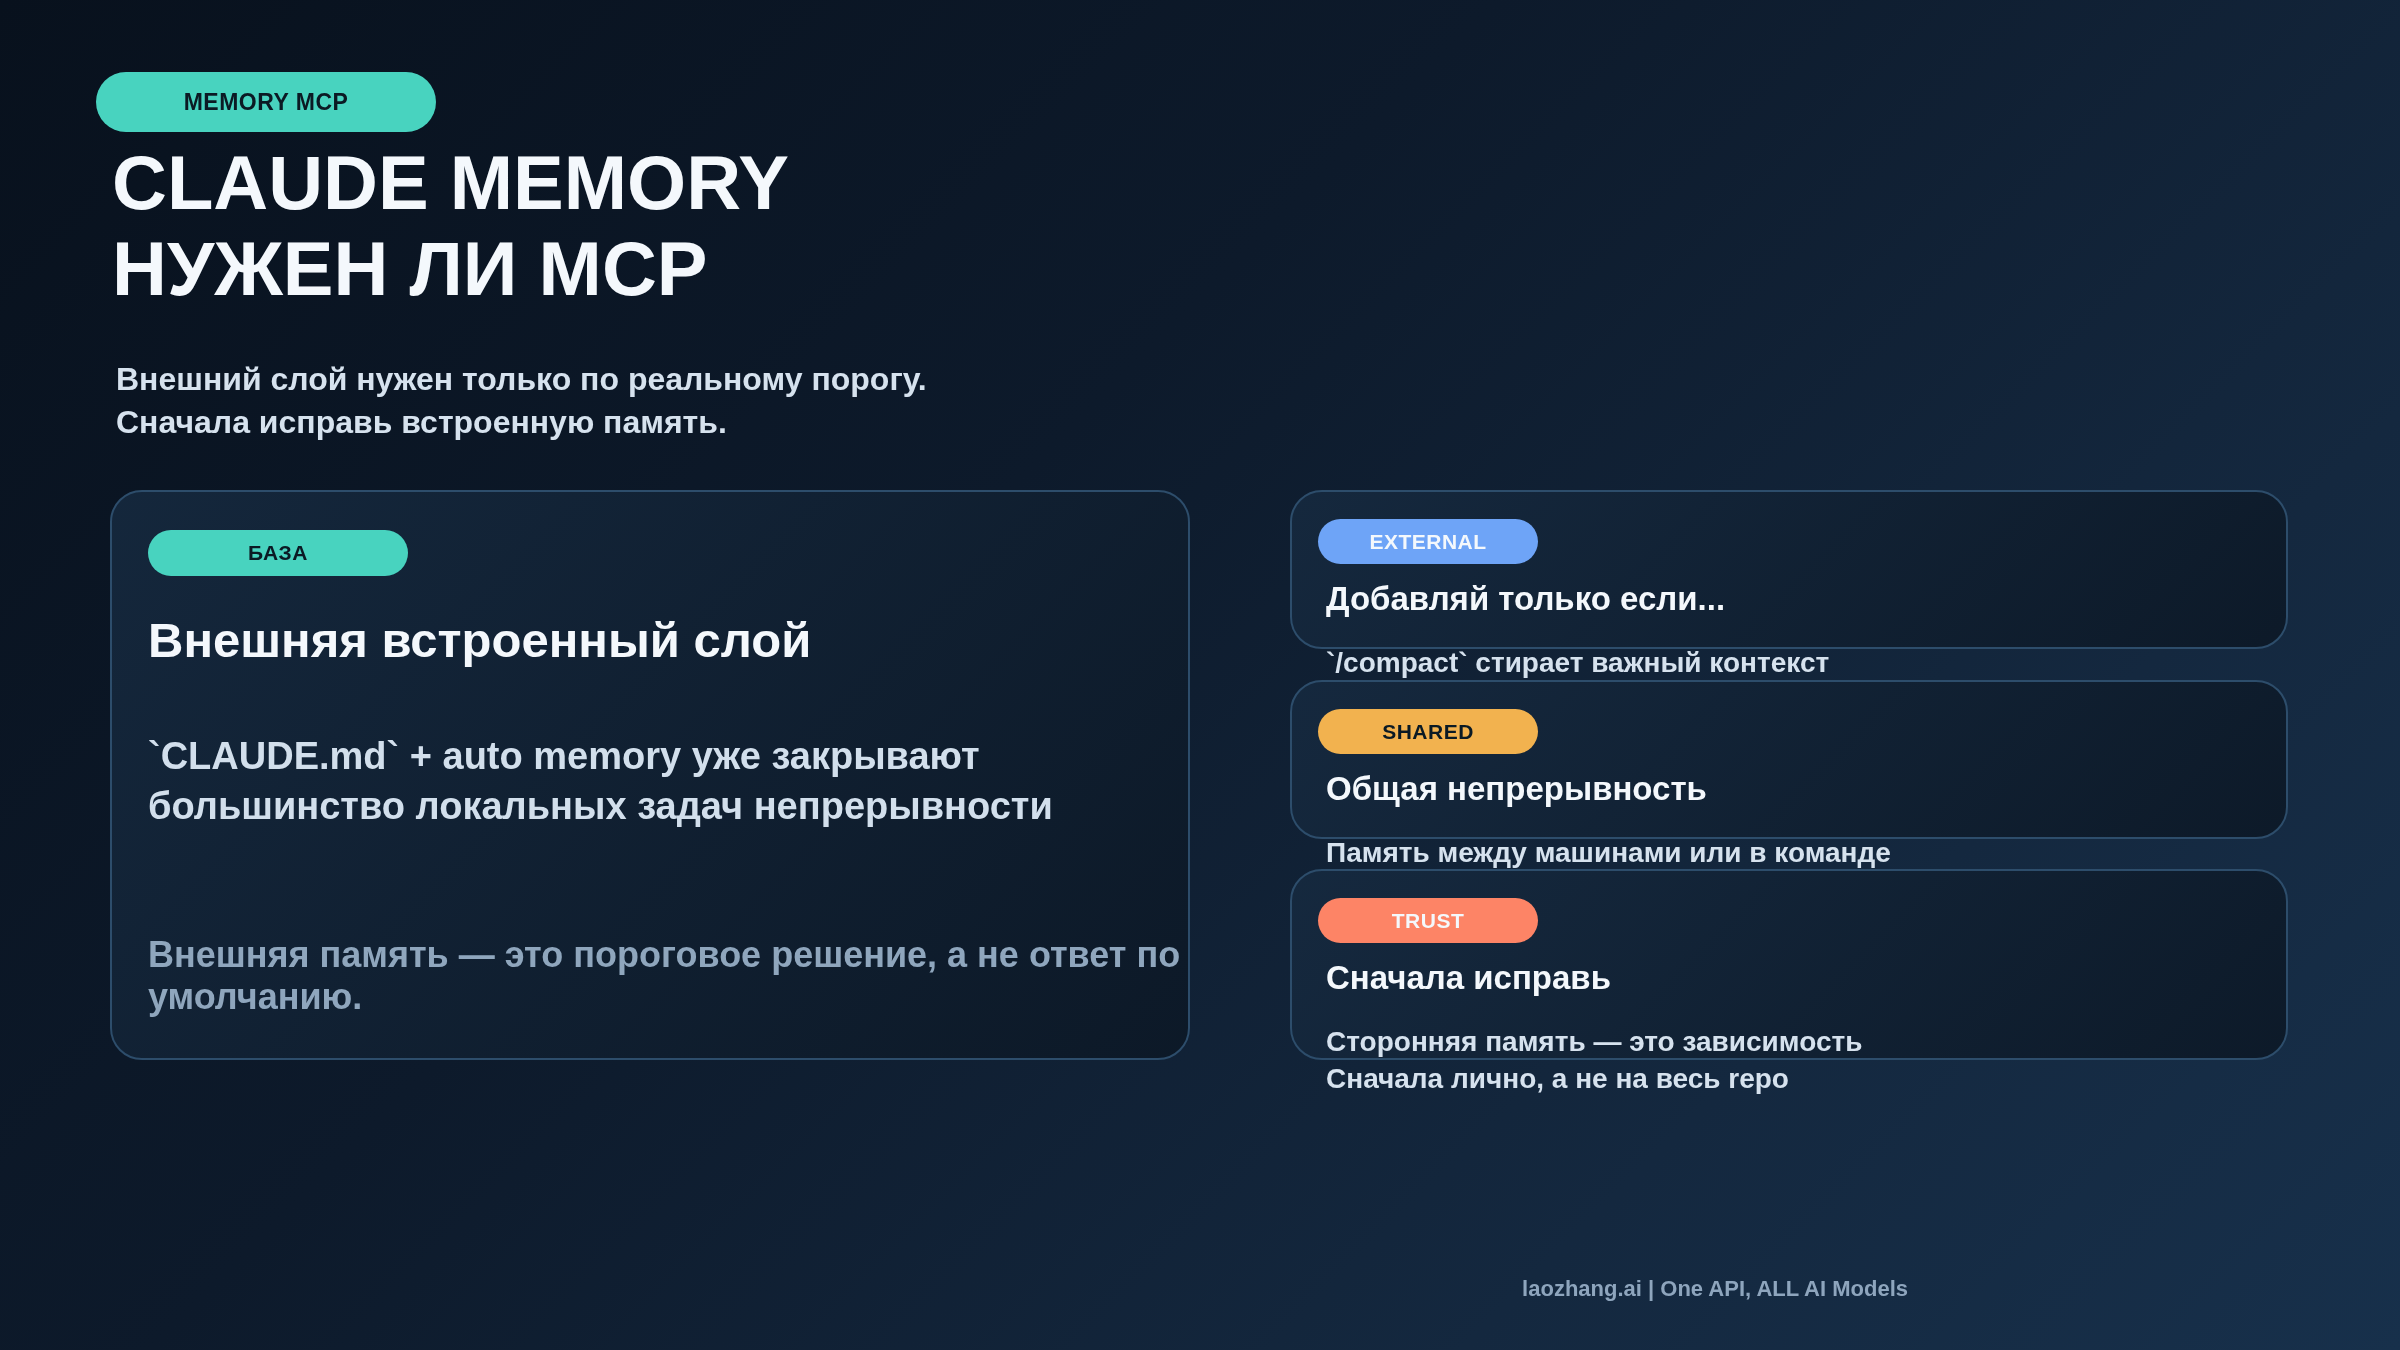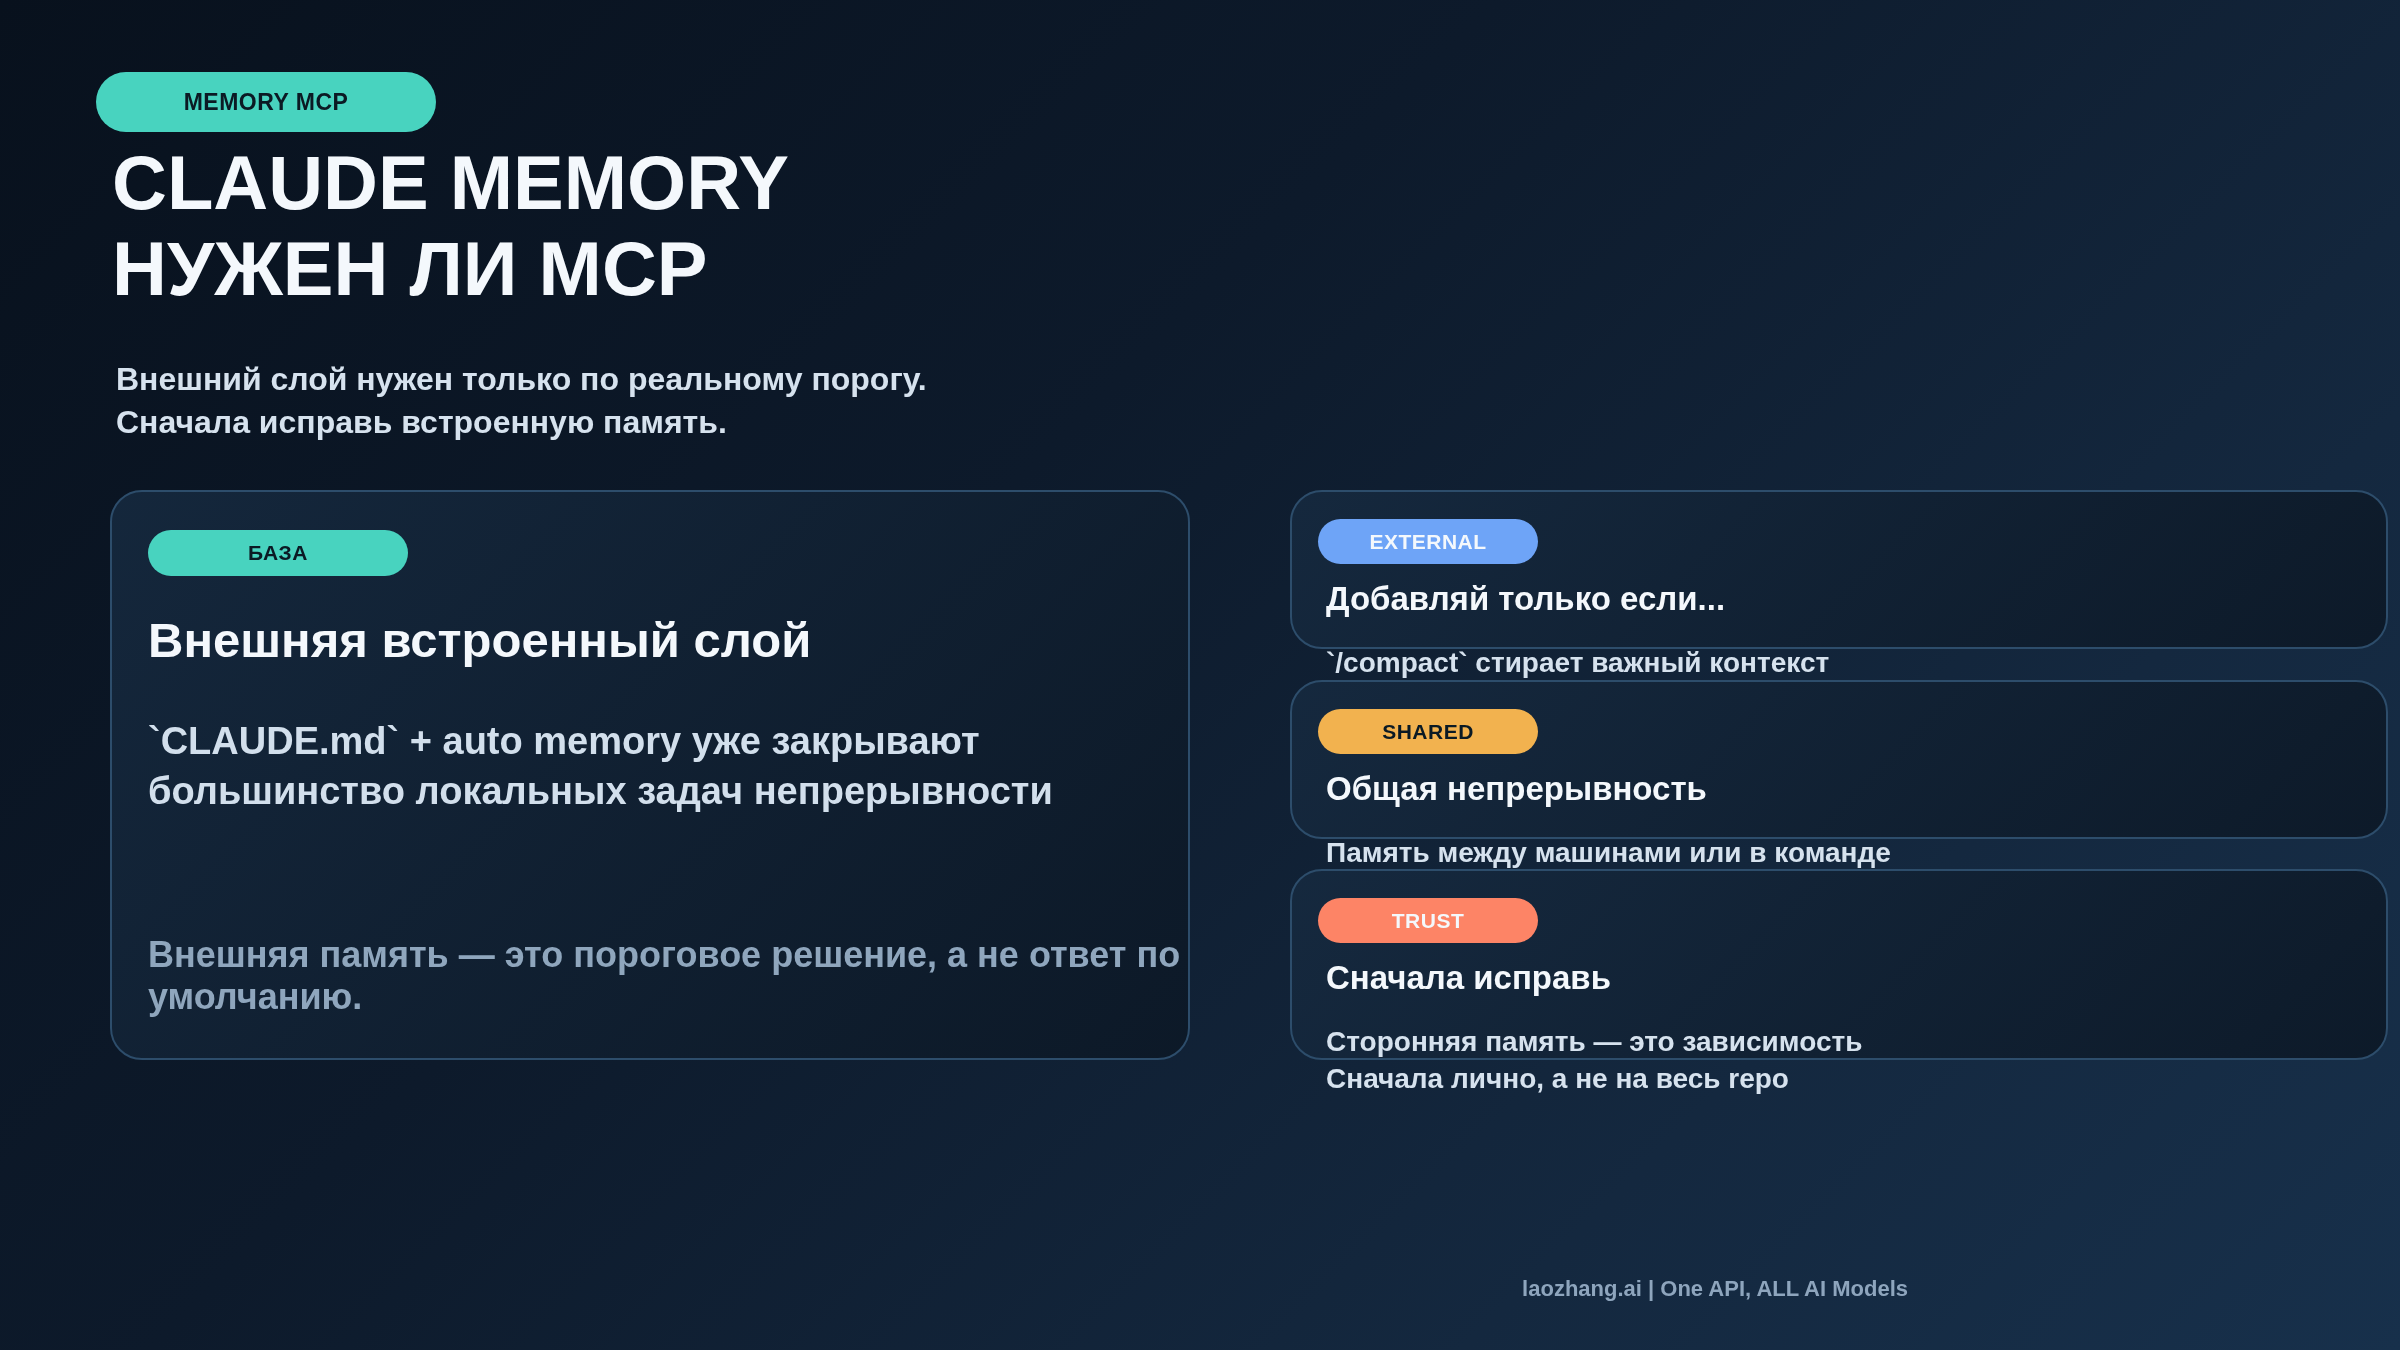--- a/index.html
+++ b/index.html
@@ -18,23 +18,23 @@
   #subtitle { position:absolute; left:116px; top:358px; font-size:32px; font-weight:700; line-height:43px; color:#d6e2ee; }
   .card {
     position:absolute; box-sizing:border-box;
     border:2px solid #2d4d6b; border-radius:32px;
     background: linear-gradient(135deg, rgba(22,42,64,0.85) 0%, rgba(12,24,38,0.9) 100%);
     margin-top: 20px;
   }
   #left-card { left:110px; top:470px; width:1080px; height:570px; }
   #base-pill { left:36px; top:38px; width:260px; height:46px; background:#48d3bf; color:#0b1a24; font-size:21px; }
   #left-heading { position:absolute; left:36px; top:120px; font-size:49px; font-weight:700; color:#f4f8fc; }
-  #left-body { position:absolute; left:36px; top:224px; font-size:38px; font-weight:700; line-height:50px; color:#d2dfec; width:1000px; }
+  #left-body { position:absolute; left:36px; top:239px; font-size:38px; font-weight:700; line-height:50px; color:#d2dfec; width:1000px; }
   #left-note { position:absolute; left:36px; top:442px; font-size:36px; font-weight:700; color:#8fa6bd; }
-  .rcard { left:1290px; width:1098px; }
+  .rcard { left:1290px; width:998px; }
   #card-external { top:470px; height:159px; }
   #card-shared { top:660px; height:159px; }
   #card-trust { top:849px; height:191px; }
   .rpill { left:26px; top:27px; width:220px; height:45px; font-size:21px; }
   .rhead { position:absolute; left:34px; top:88px; font-size:33px; font-weight:700; color:#f4f8fc; white-space:nowrap; }
   .rnote { position:absolute; left:34px; font-size:28px; font-weight:700; color:#d6e2ee; white-space:nowrap; line-height:37px; }
   #note-external { top:152px; }
   #note-shared { top:152px; }
   #note-trust { top:152px; }
   #footer { position:absolute; left:0; width:1908px; top:1276px; text-align:right; font-size:22px; font-weight:700; color:#8ea5bd; }

